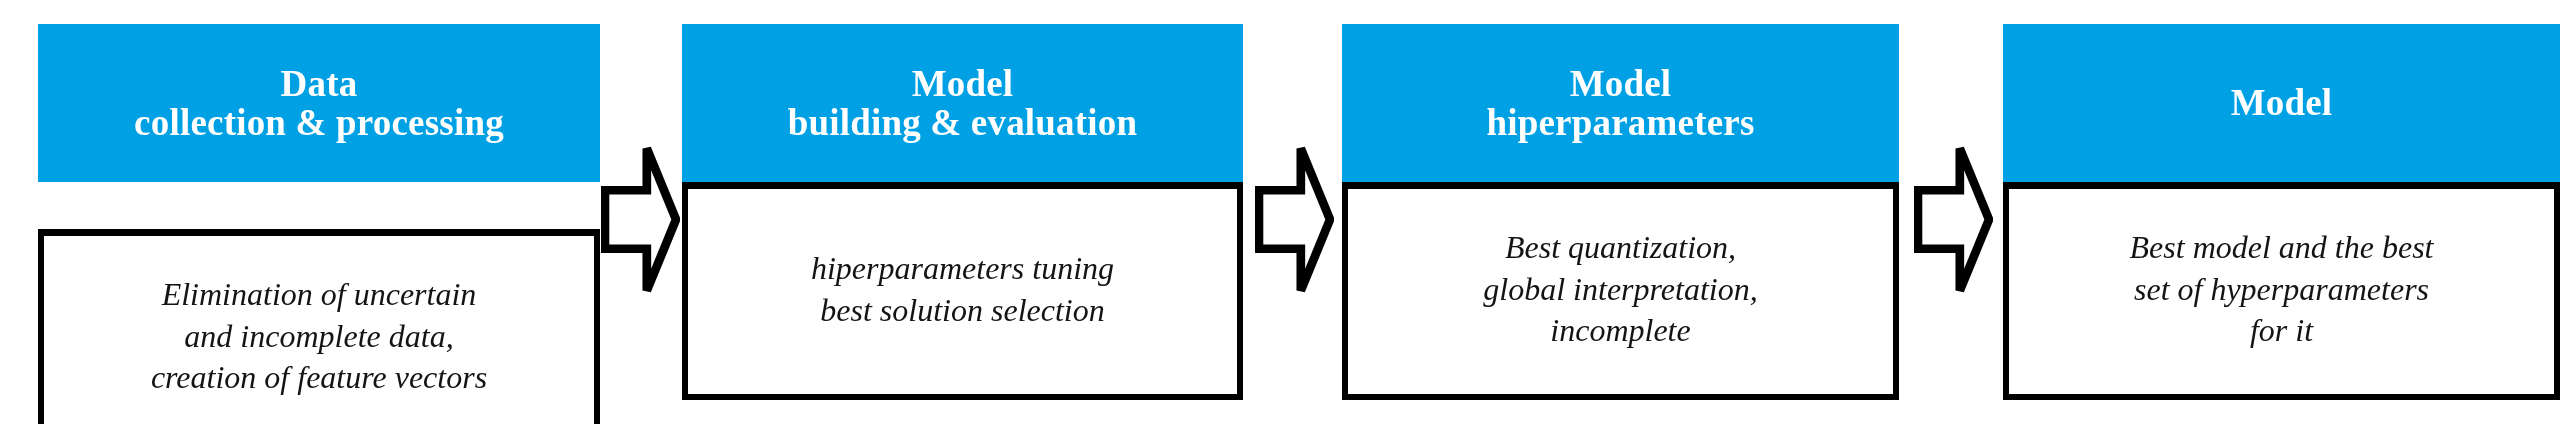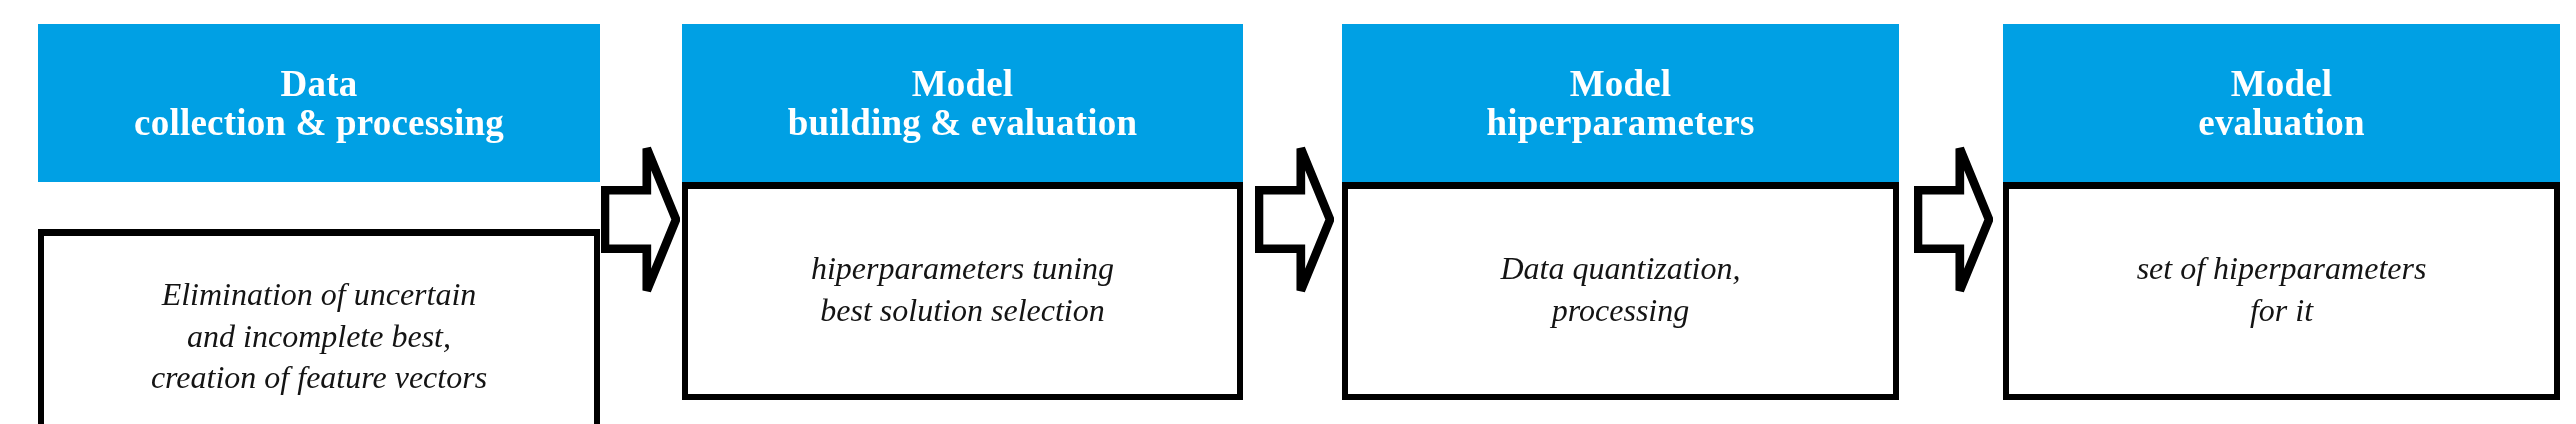--- a/index.html
+++ b/index.html
@@ -83,21 +83,21 @@
 
 <div id="flow">
 
   <div class="stage" style="left:38px; width:562px;gap:47px;">
     <div class="stage-header">
       <span class="hl">Data</span>
       <span class="hl">collection &amp; processing</span>
     </div>
     <div class="stage-body">
       <span class="bl">Elimination of uncertain</span>
-      <span class="bl">and incomplete best,</span>
+      <span class="bl">and incomplete data,</span>
       <span class="bl">creation of feature vectors</span>
     </div>
   </div>
 
   <div class="arrow" style="left:601px;">
     <svg width="79" height="151" viewBox="0 0 100 190">
       <polygon points="5,58 58,58 58,5 95,95 58,185 58,132 5,132" fill="#ffffff" stroke="#000000" stroke-width="11" stroke-linejoin="miter"></polygon>
     </svg>
   </div>
 
@@ -117,36 +117,37 @@
       <polygon points="5,58 58,58 58,5 95,95 58,185 58,132 5,132" fill="#ffffff" stroke="#000000" stroke-width="11" stroke-linejoin="miter"></polygon>
     </svg>
   </div>
 
   <div class="stage" style="left:1342px; width:557px;">
     <div class="stage-header">
       <span class="hl">Model</span>
       <span class="hl">hiperparameters</span>
     </div>
     <div class="stage-body">
-      <span class="bl">Data quantization,</span>
-      <span class="bl">processing</span>
+      <span class="bl">Best quantization,</span>
+      <span class="bl">global interpretation,</span>
+      <span class="bl">incomplete</span>
     </div>
   </div>
 
   <div class="arrow" style="left:1914px;">
     <svg width="79" height="151" viewBox="0 0 100 190">
       <polygon points="5,58 58,58 58,5 95,95 58,185 58,132 5,132" fill="#ffffff" stroke="#000000" stroke-width="11" stroke-linejoin="miter"></polygon>
     </svg>
   </div>
 
   <div class="stage" style="left:2003px; width:557px;">
     <div class="stage-header">
       <span class="hl">Model</span>
-      <span class="hl">evaluation</span>
     </div>
     <div class="stage-body">
-      <span class="bl">set of hiperparameters</span>
+      <span class="bl">Best model and the best</span>
+      <span class="bl">set of hyperparameters</span>
       <span class="bl">for it</span>
     </div>
   </div>
 
 </div>
 
 
 </body></html>

